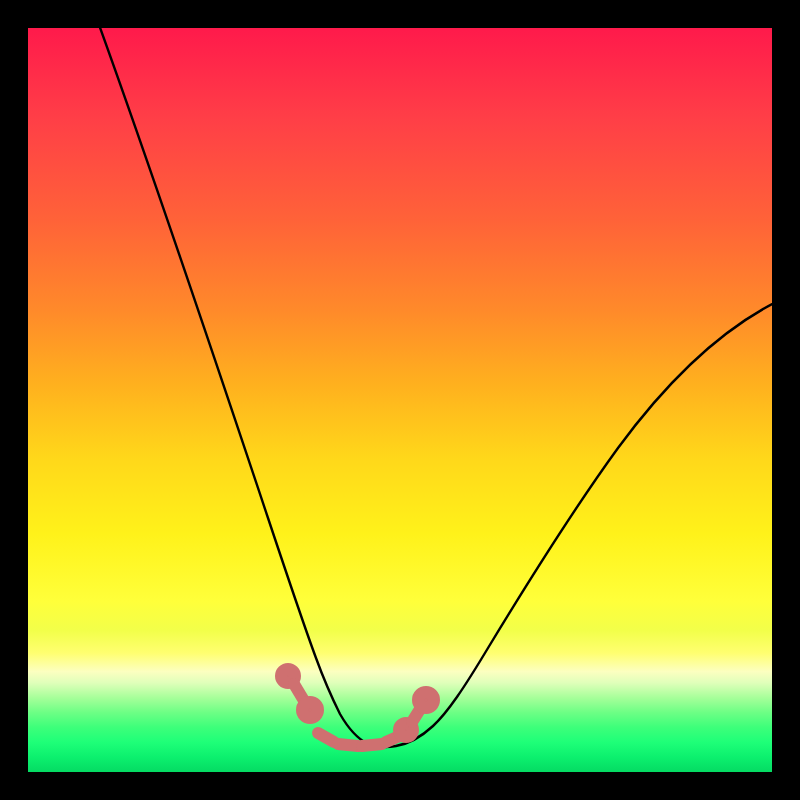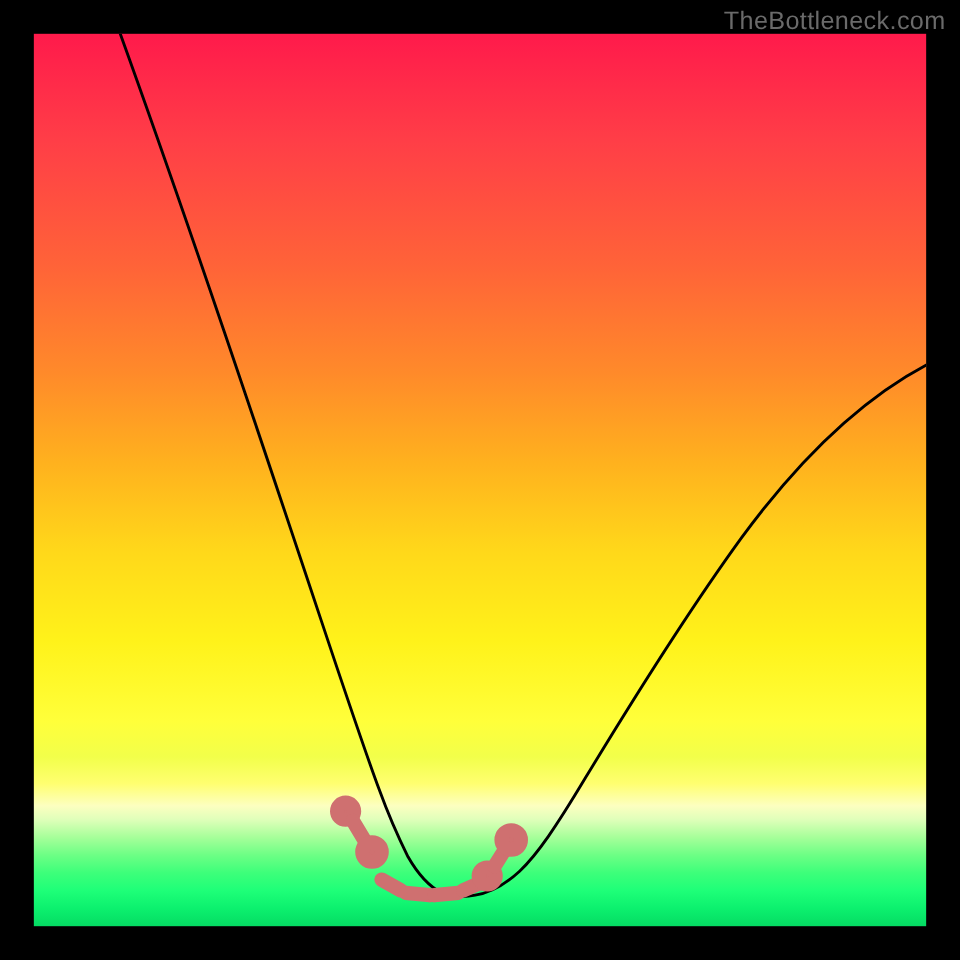--- a/index.html
+++ b/index.html
@@ -106,14 +106,13 @@
         <line x1="334" y1="718" x2="354" y2="716"></line>
         <line x1="358" y1="714" x2="376" y2="706"></line>
 
         <circle cx="378" cy="702" r="7"></circle>
         <line x1="384" y1="694" x2="394" y2="678"></line>
         <circle cx="398" cy="672" r="8"></circle>
       </g>
     </svg>
   </div>
 
-  <div class="watermark">TheBottleneck.com</div>
 </div>
 
 </body></html>

